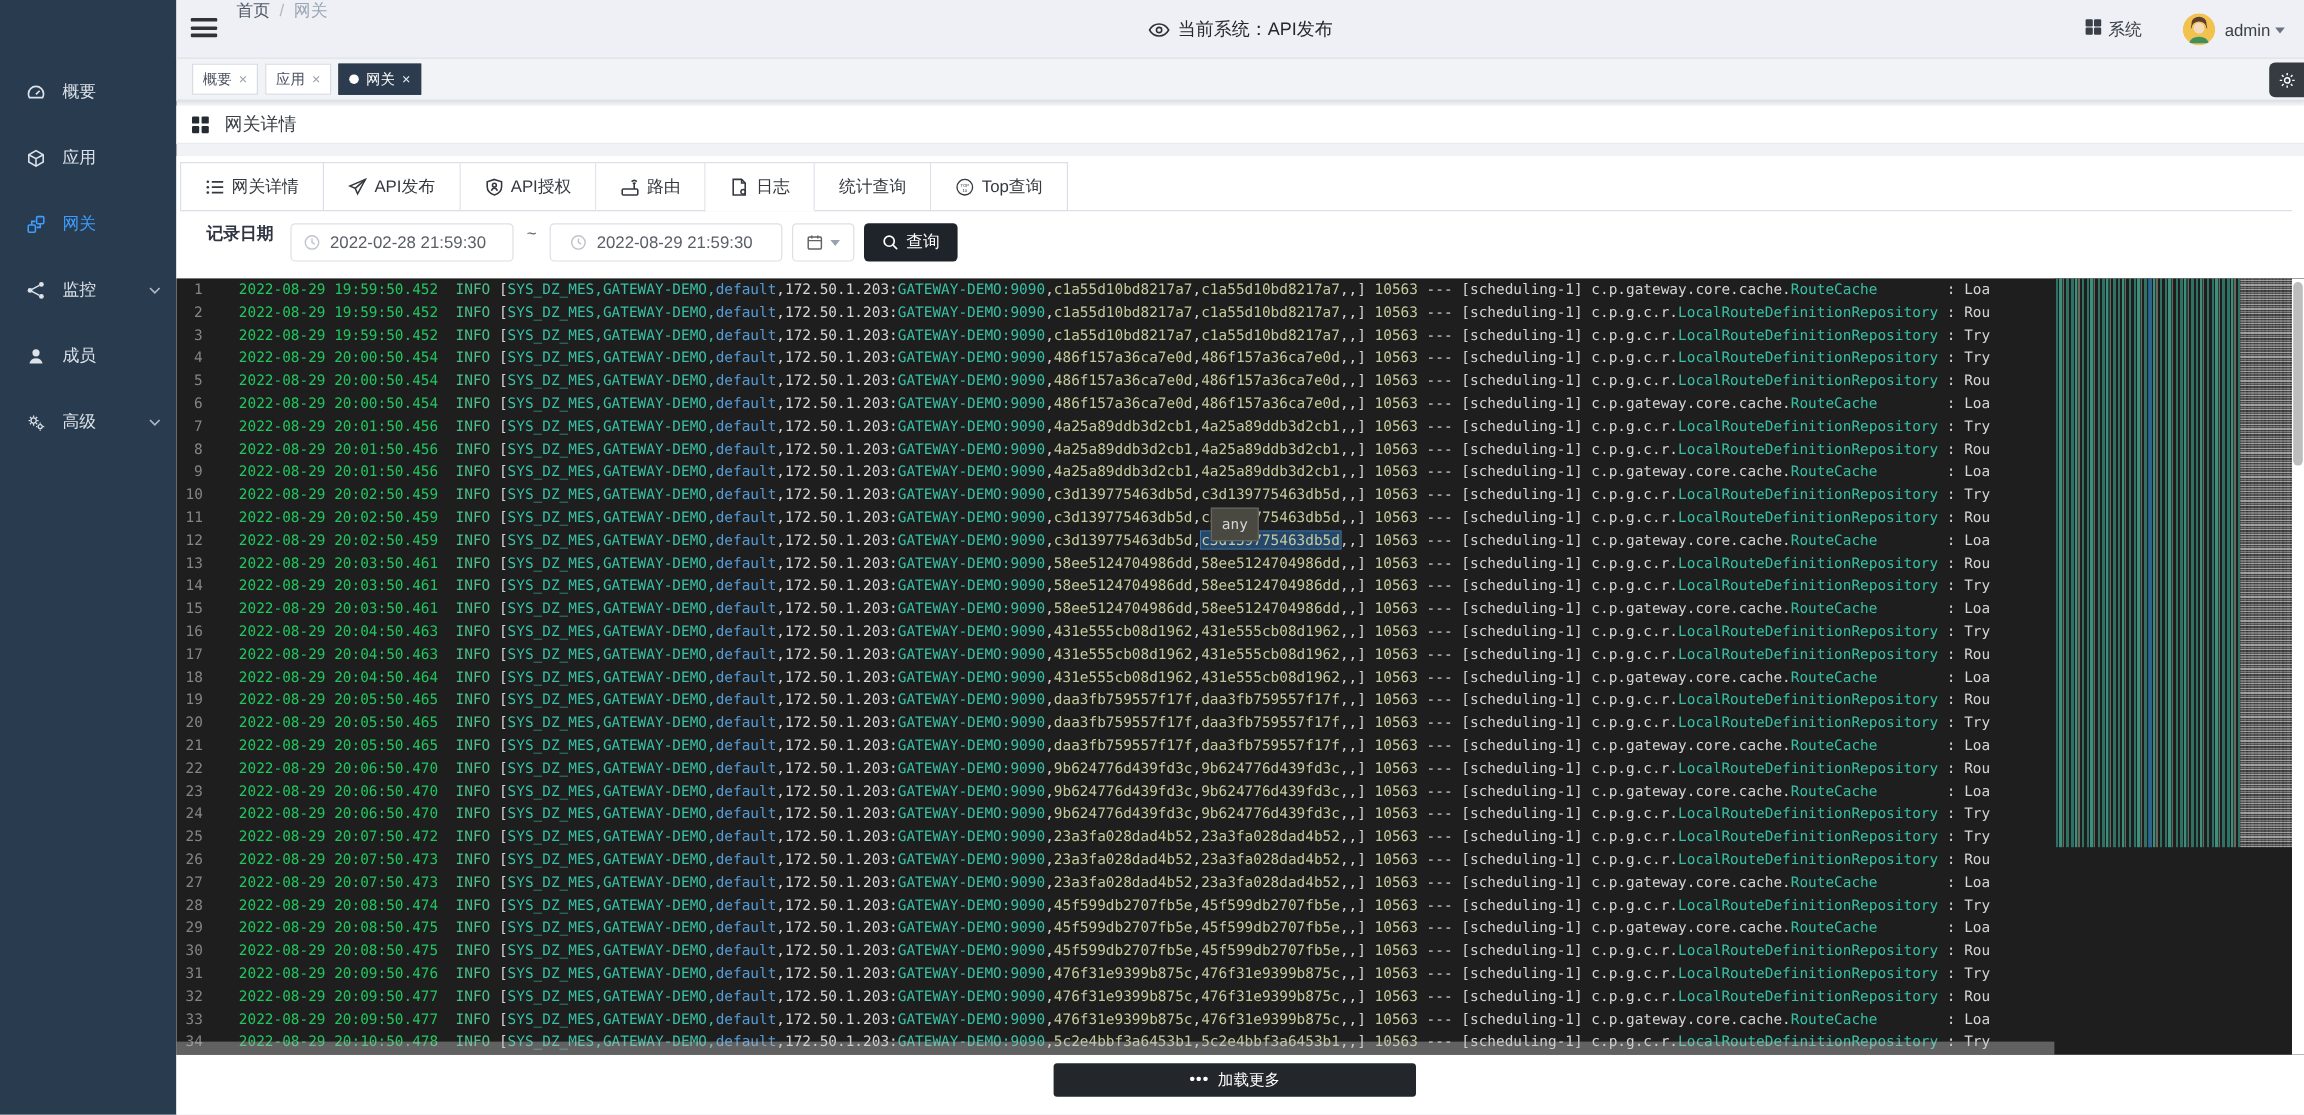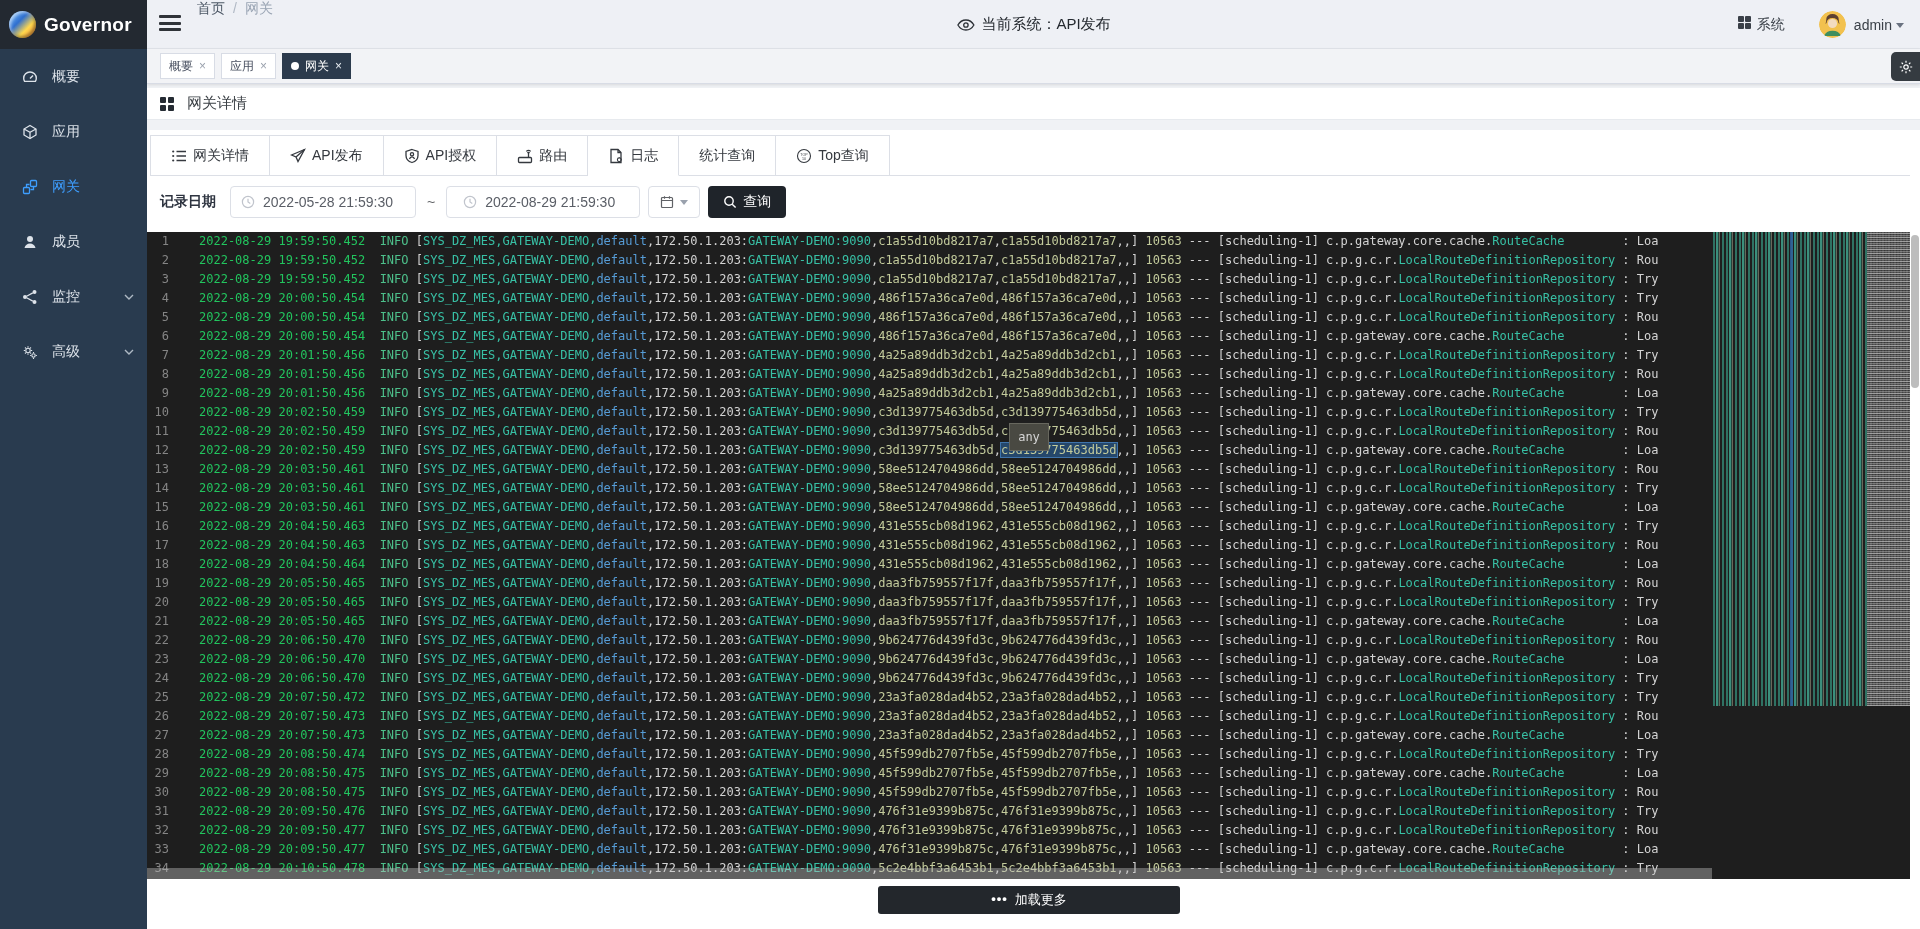--- a/index.html
+++ b/index.html
@@ -70,21 +70,21 @@
   .card{position:absolute;left:147px;top:130px;width:1773px;height:799px;background:#fff;}
   .tabbar{position:absolute;left:3px;top:5px;right:0;height:41px;}
   .tabbar::after{content:'';position:absolute;left:0;right:10px;bottom:0;height:1px;background:#dcdfe6;}
   .tabs{display:inline-flex;height:41px;position:relative;z-index:1;}
   .tab{display:flex;align-items:center;padding:0 20px;font-size:14px;color:#35393f;background:#fff;
     border-top:1px solid #dcdfe6;border-right:1px solid #dcdfe6;border-bottom:1px solid #dcdfe6;cursor:pointer;}
   .tab:first-child{border-left:1px solid #dcdfe6;}
   .tab.active{border-bottom-color:#fff;}
   .tab .tico{width:16px;height:16px;margin-right:6px;color:#35393f;}
 
-  .filter{position:absolute;left:13px;top:56px;height:32px;display:flex;align-items:center;}
+  .filter{position:absolute;left:25px;top:56px;height:32px;display:flex;}
   .flabel{font-size:14px;font-weight:bold;color:#2e3440;margin-right:14px;}
   .dinput{height:32px;border:1px solid #dcdfe6;border-radius:4px;background:#fff;display:flex;
     align-items:center;padding:0 10px;color:#5a5e66;font-size:14px;cursor:text;}
   .dinput .clk{margin-right:8px;flex:0 0 auto;}
   .din-start{width:186px;}
   .din-end{width:194px;padding-left:16px;}
   .tilde{color:#606266;font-size:14px;margin:0 11px;}
   .calbtn{width:52px;height:32px;border:1px solid #dcdfe6;border-radius:4px;background:#fff;
     display:flex;align-items:center;justify-content:center;margin-left:8px;cursor:pointer;}
   .calbtn .dcaret{width:0;height:0;border-left:4px solid transparent;border-right:4px solid transparent;
@@ -131,24 +131,20 @@
 
   .loadmore{position:absolute;left:731px;top:756px;width:302px;height:28px;background:#23272c;
     border:none;border-radius:3px;color:#fff;font-size:13px;display:flex;align-items:center;
     justify-content:center;cursor:pointer;font-family:inherit;}
   .loadmore .dots{font-weight:bold;letter-spacing:1px;margin-right:7px;position:relative;top:-2px;}
 </style>
 </head>
 <body>
 
 <div class="sidebar">
-  <div class="logo">
-    <div class="logo-circle"></div>
-    <div class="logo-text">Governor</div>
-  </div>
   <div class="menu">
       <div class="mitem">
         <span class="mico">
           <svg viewBox="0 0 16 16" width="16" height="16" fill="none" stroke="currentColor" stroke-width="1.4">
             <path d="M8 3a6.3 6.3 0 0 0-6.3 6.3c0 1.2.33 2.2.9 3.1h10.8c.57-.9.9-1.9.9-3.1A6.3 6.3 0 0 0 8 3z"></path>
             <path d="M8 9.6l3-3"></path>
           </svg>
         </span>
         <span>概要</span>
       </div>
@@ -163,45 +159,45 @@
       </div>
       <div class="mitem active">
         <span class="mico">
           <svg viewBox="0 0 16 16" width="16" height="16" fill="none" stroke="currentColor" stroke-width="1.3">
             <rect x="1.5" y="8.5" width="6" height="6" rx="1"></rect>
             <rect x="8.5" y="1.5" width="6" height="6" rx="1"></rect>
             <path d="M4.5 8.5v-3h3M11.5 7.5v3h-3"></path>
           </svg>
         </span>
         <span>网关</span>
-      </div>
-      <div class="mitem">
-        <span class="mico">
-          <svg viewBox="0 0 16 16" width="16" height="16" fill="currentColor">
-            <circle cx="8" cy="5" r="3"></circle>
-            <path d="M2.5 14c.6-3 2.9-4.5 5.5-4.5s4.9 1.5 5.5 4.5z"></path>
-          </svg>
-        </span>
-        <span>成员</span>
       </div>
       <div class="mitem">
         <span class="mico">
           <svg viewBox="0 0 16 16" width="16" height="16" fill="currentColor">
             <circle cx="3" cy="8" r="2"></circle>
             <circle cx="12.5" cy="3" r="2"></circle>
             <circle cx="12.5" cy="13" r="2"></circle>
             <path d="M4.6 7.2 10.8 3.9M4.6 8.8l6.2 3.3" stroke="currentColor" stroke-width="1.2"></path>
           </svg>
         </span>
         <span>监控</span>
         <span class="chev">
           <svg viewBox="0 0 10 6" width="10" height="6" fill="none" stroke="currentColor" stroke-width="1.4">
             <path d="M1 1l4 4 4-4"></path>
           </svg>
         </span>
+      </div>
+      <div class="mitem">
+        <span class="mico">
+          <svg viewBox="0 0 16 16" width="16" height="16" fill="currentColor">
+            <circle cx="8" cy="5" r="3"></circle>
+            <path d="M2.5 14c.6-3 2.9-4.5 5.5-4.5s4.9 1.5 5.5 4.5z"></path>
+          </svg>
+        </span>
+        <span>成员</span>
       </div>
       <div class="mitem">
         <span class="mico">
           <svg viewBox="0 0 16 16" width="16" height="16" fill="none" stroke="currentColor" stroke-width="1.1">
             <circle cx="6" cy="6.5" r="2.2"></circle>
             <circle cx="11.5" cy="11.5" r="1.7"></circle>
             <path d="M6 3.6V2.3M6 9.4v1.3M3.1 6.5H1.8M8.9 6.5h1.3M3.9 4.4 3 3.5M8.1 4.4 9 3.5M3.9 8.6 3 9.5M8.1 8.6 9 9.5M11.5 9.1v-1M11.5 13.9v1M9.1 11.5h-1M13.9 11.5h1"></path>
           </svg>
         </span>
         <span>高级</span>
@@ -367,21 +363,21 @@
 
   <div class="filter">
     <span class="flabel">记录日期</span>
     <div class="dinput din-start">
       <span class="clk">
         <svg width="14" height="14" viewBox="0 0 14 14" fill="none" stroke="#c0c4cc" stroke-width="1.2">
           <circle cx="7" cy="7" r="5.6"></circle>
             <path d="M7 3.8V7l2.3 1.4"></path>
         </svg>
       </span>
-      <span>2022-05-28 21:59:30</span>
+      <span>2022-02-28 21:59:30</span>
     </div>
     <span class="tilde">~</span>
     <div class="dinput din-end">
       <span class="clk">
         <svg width="14" height="14" viewBox="0 0 14 14" fill="none" stroke="#c0c4cc" stroke-width="1.2">
           <circle cx="7" cy="7" r="5.6"></circle>
             <path d="M7 3.8V7l2.3 1.4"></path>
         </svg>
       </span>
       <span>2022-08-29 21:59:30</span>

